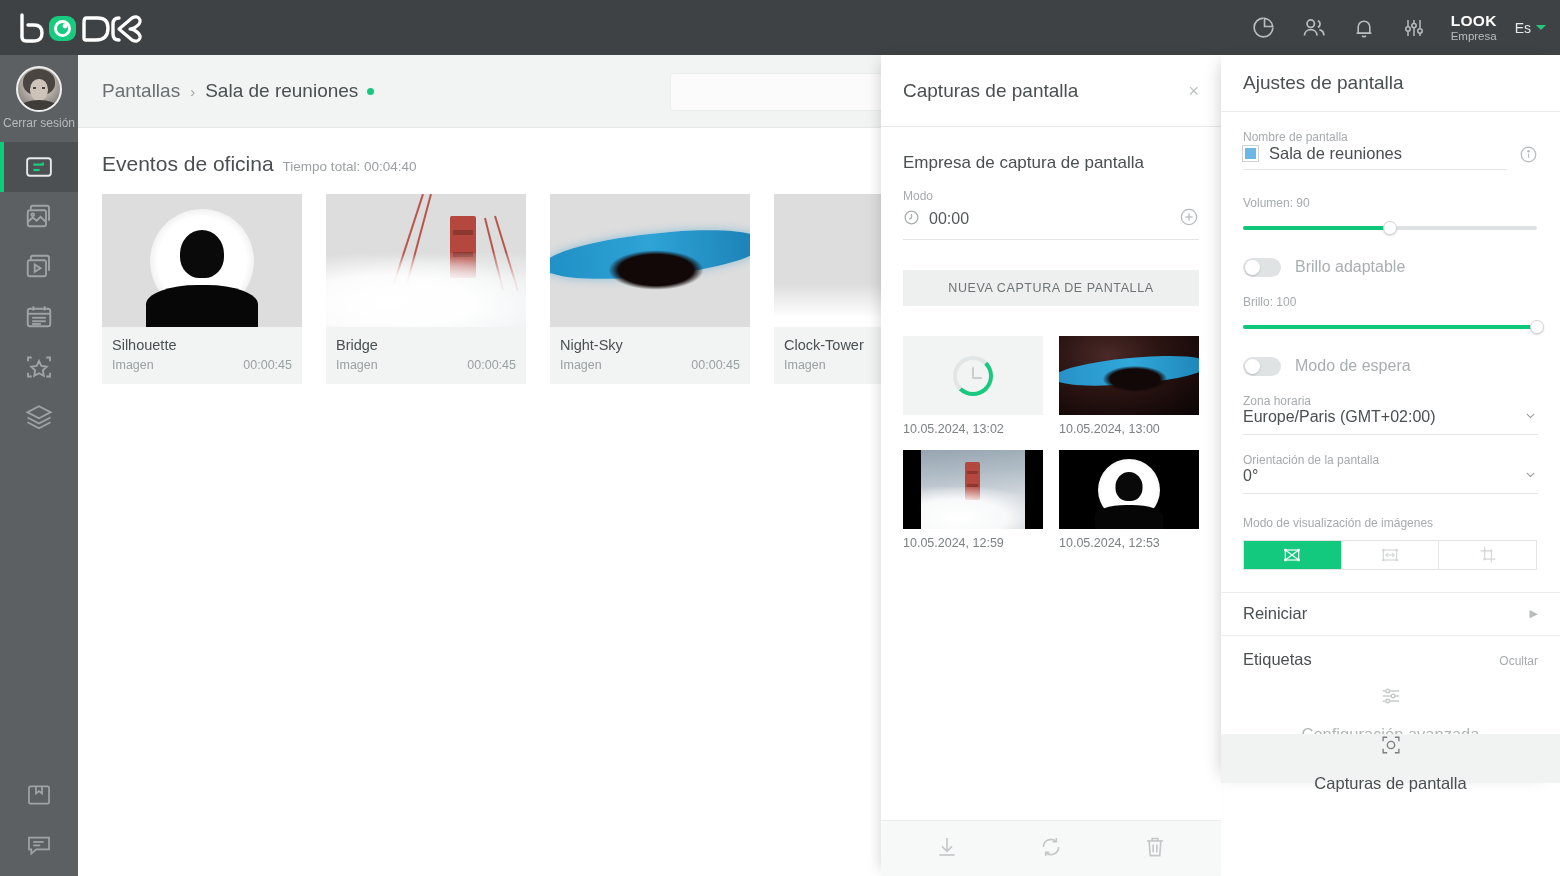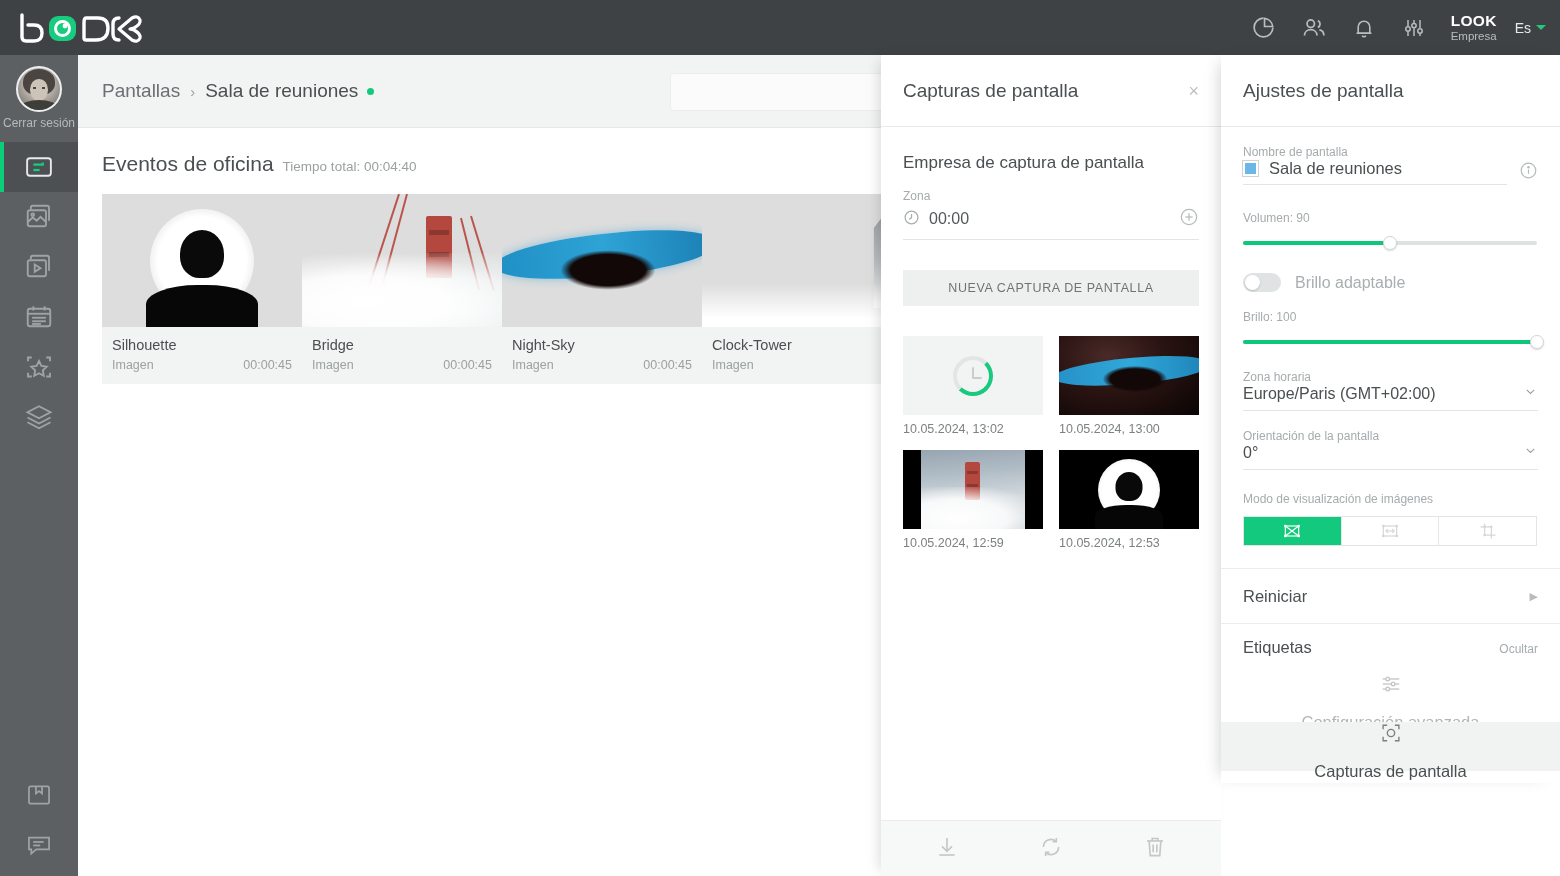--- a/index.html
+++ b/index.html
@@ -86,21 +86,21 @@
   .search-ghost {
     position: absolute; right: 590px; top: 18px; width: 300px; height: 38px;
     background: #fbfbfb; border: 1px solid #eceeee; border-radius: 4px;
   }
 
   .content { padding: 24px 24px 0 24px; }
   .content-title { display: flex; align-items: baseline; }
   .content-title h1 { font-size: 21px; font-weight: normal; color: #4a4f51; }
   .content-title .total { font-size: 13.5px; color: #9ba0a2; margin-left: 9px; }
 
-  .grid { display: flex; flex-wrap: wrap; margin-top: 18px; }
+  .grid { display: flex; flex-wrap: wrap; gap: 24px; margin-top: 18px; }
   .card { width: 200px; background: #f2f4f4; }
   .card .thumb { width: 200px; height: 133px; background: #ddd; position: relative; overflow: hidden; }
   .card .meta { padding: 10px 10px 12px 10px; }
   .card .cname { font-size: 14.5px; color: #4a4f51; white-space: nowrap; overflow: hidden; }
   .card .crow { display: flex; justify-content: space-between; margin-top: 5px; }
   .card .ctype, .card .cdur { font-size: 12.5px; color: #9ba0a2; }
 
   
   .t-sil { background: #000; }
   .t-sil .moon {
@@ -651,21 +651,21 @@
   </div>
 
   <div class="shot-panel">
     <div class="shot-head">
       <h2>Capturas de pantalla</h2>
       <span class="shot-close">×</span>
     </div>
 
     <div class="shot-body">
       <div class="sec-title">Empresa de captura de pantalla</div>
-      <div class="field-label">Zona</div>
+      <div class="field-label">Modo</div>
       <div class="time-row">
         <span>
           <svg width="17" height="17" viewBox="0 0 24 24" fill="none" stroke="#a9aeb0" stroke-width="1.8">
             <circle cx="12" cy="12" r="9"></circle>
               <path d="M12 7v5.4l-3.4 2"></path>
           </svg>
         </span>
         <span class="time-val">00:00</span>
         <span class="plus-btn">
           <svg width="20" height="20" viewBox="0 0 24 24" fill="none" stroke="#b6babc" stroke-width="1.5">
@@ -778,20 +778,26 @@
         <span class="toggle-txt">Brillo adaptable</span>
       </div>
 
       <div class="slider-label">Brillo: 100</div>
       <div class="slider">
         <div class="track"></div>
         <div class="fill" style="width:294px;"></div>
         <div class="knob" style="left:287px;"></div>
       </div>
 
+      <div class="toggle-row">
+        <div class="toggle">
+            <div class="dot"></div>
+          </div>
+        <span class="toggle-txt">Modo de espera</span>
+      </div>
 
       <div class="lbl">Zona horaria</div>
       <div class="select-row">
         <span class="select-val">Europe/Paris (GMT+02:00)</span>
         <span class="chev">
           <svg width="15" height="15" viewBox="0 0 24 24" fill="none" stroke="#9aa0a2" stroke-width="1.8">
               <path d="M6 9.5 12 15l6-5.5"></path>
             </svg>
         </span>
       </div>

